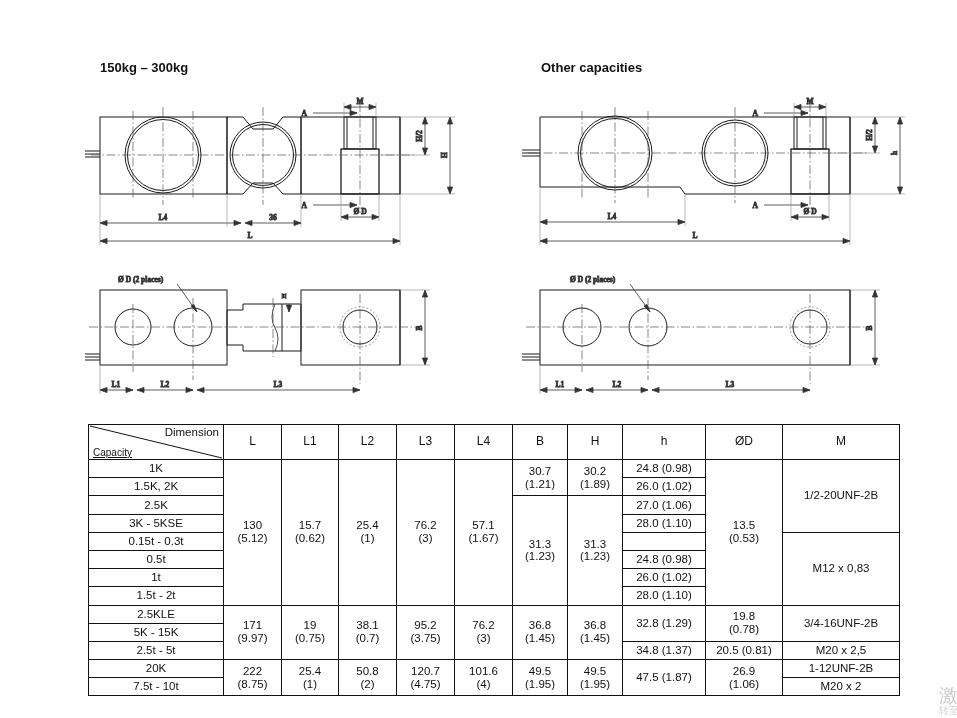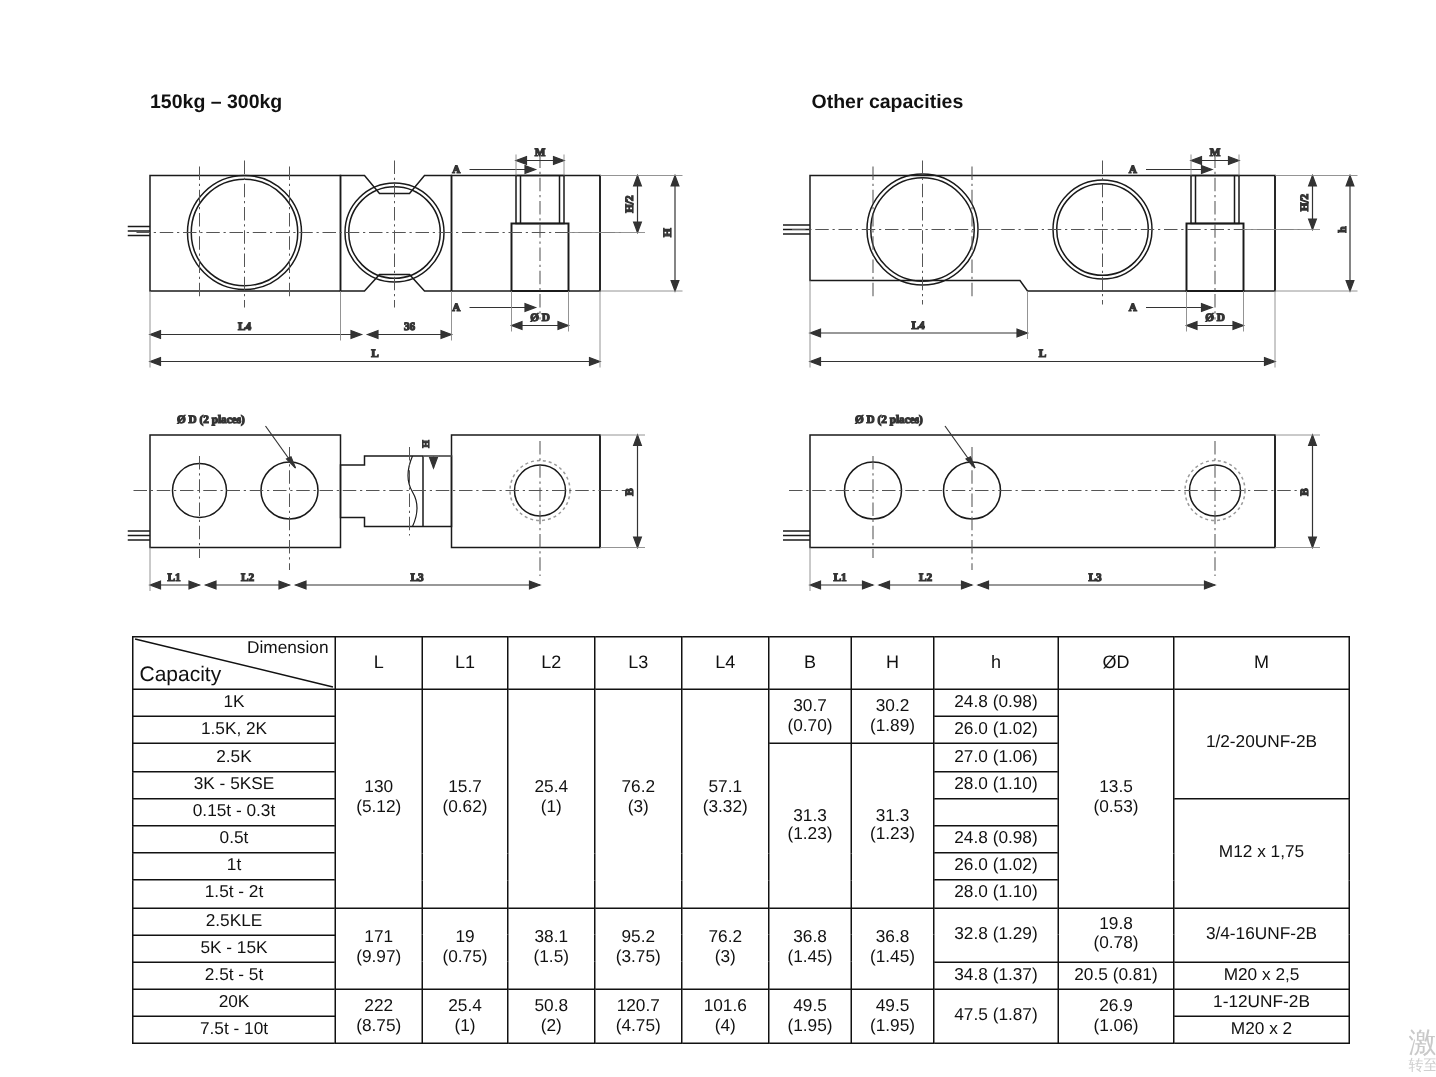--- a/index.html
+++ b/index.html
@@ -53,21 +53,21 @@
   .hdr-row th{height:34px;}
   .cap-col{width:130px;height:17.2px;}
   .corner{
     position:relative;
     width:130px;height:34px;padding:0;
   }
   .corner .dim-lbl{
     position:absolute;right:4px;top:1px;font-size:11.5px;
   }
   .corner .cap-lbl{
-    position:absolute;left:4px;bottom:1px;font-size:14px;
+    position:absolute;left:4px;bottom:1px;font-size:10px;text-decoration:underline;
   }
   .corner .slash{
     position:absolute;left:0;top:0;width:100%;height:100%;
   }
   .c-l{width:53px;}
   .c-l1{width:52px;}
   .c-l2{width:53px;}
   .c-l3{width:53px;}
   .c-l4{width:53px;}
   .c-b{width:50px;}
@@ -439,25 +439,25 @@
           <td class="c-l2 two-line" rowspan="8">
             <div>25.4</div>
             <div>(1)</div>
           </td>
           <td class="c-l3 two-line" rowspan="8">
             <div>76.2</div>
             <div>(3)</div>
           </td>
           <td class="c-l4 two-line" rowspan="8">
             <div>57.1</div>
-            <div>(3.32)</div>
+            <div>(1.67)</div>
           </td>
           <td class="c-b two-line" rowspan="2">
             <div>30.7</div>
-            <div>(0.70)</div>
+            <div>(1.21)</div>
           </td>
           <td class="c-h two-line" rowspan="2">
             <div>30.2</div>
             <div>(1.89)</div>
           </td>
           <td class="c-hh">24.8 (0.98)</td>
           <td class="c-od two-line" rowspan="8">
             <div>13.5</div>
             <div>(0.53)</div>
           </td>
@@ -479,21 +479,21 @@
           </td>
           <td class="c-hh">27.0 (1.06)</td>
         </tr>
         <tr>
           <td class="cap-col">3K - 5KSE</td>
           <td class="c-hh">28.0 (1.10)</td>
         </tr>
         <tr>
           <td class="cap-col">0.15t - 0.3t</td>
           <td class="c-hh"></td>
-          <td class="c-m" rowspan="4">M12 x 1,75</td>
+          <td class="c-m" rowspan="4">M12 x 0,83</td>
         </tr>
         <tr>
           <td class="cap-col">0.5t</td>
           <td class="c-hh">24.8 (0.98)</td>
         </tr>
         <tr>
           <td class="cap-col">1t</td>
           <td class="c-hh">26.0 (1.02)</td>
         </tr>
         <tr>
@@ -505,21 +505,21 @@
           <td class="c-l two-line" rowspan="3">
             <div>171</div>
             <div>(9.97)</div>
           </td>
           <td class="c-l1 two-line" rowspan="3">
             <div>19</div>
             <div>(0.75)</div>
           </td>
           <td class="c-l2 two-line" rowspan="3">
             <div>38.1</div>
-            <div>(1.5)</div>
+            <div>(0.7)</div>
           </td>
           <td class="c-l3 two-line" rowspan="3">
             <div>95.2</div>
             <div>(3.75)</div>
           </td>
           <td class="c-l4 two-line" rowspan="3">
             <div>76.2</div>
             <div>(3)</div>
           </td>
           <td class="c-b two-line" rowspan="3">

